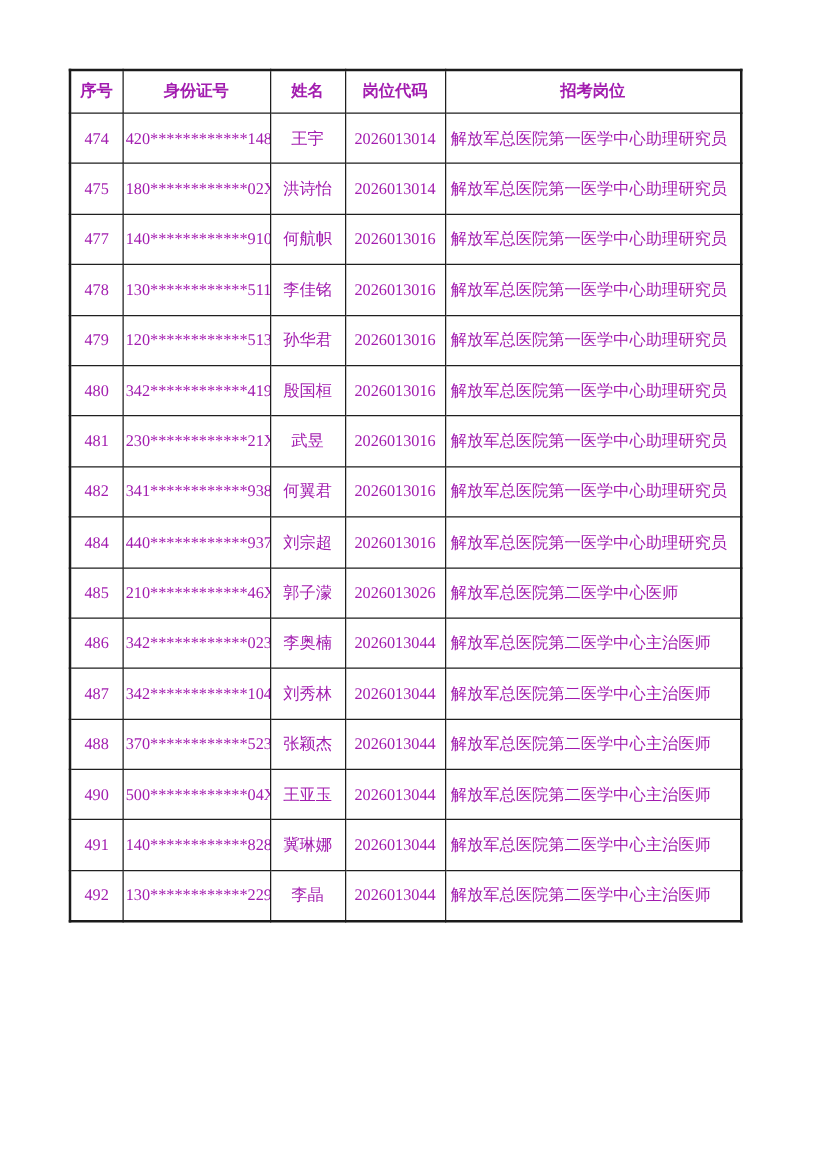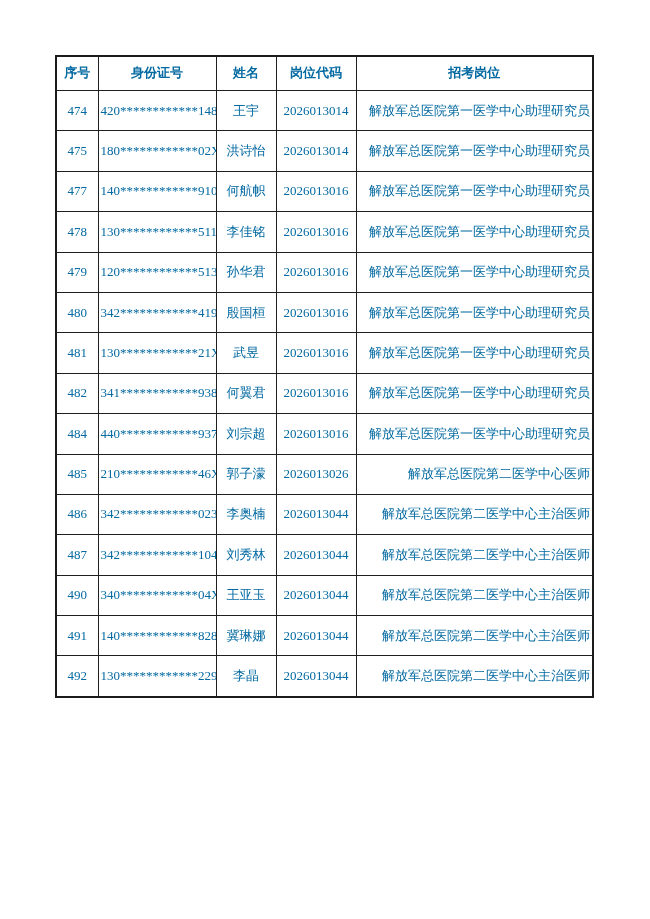--- a/index.html
+++ b/index.html
@@ -7,21 +7,21 @@
     padding: 0;
     background: #ffffff;
   }
   .page {
     position: relative;
     width: 650px;
     height: 919px;
     background: #ffffff;
     overflow: hidden;
     font-family: "Liberation Serif", "DejaVu Serif", serif;
-    color: #0369a1;
+    color: #a21caf;
   }
   table.roster {
     position: absolute;
     left: 55px;
     top: 55px;
     width: 537px;
     border-collapse: collapse;
     table-layout: fixed;
     border: 2px solid #1b1b1b;
   }
@@ -38,21 +38,21 @@
   }
   table.roster th {
     font-weight: bold;
     height: 31px;
   }
   table.roster td {
     font-weight: normal;
     height: 37.4px;
   }
   table.roster td.cell-job-title {
-    text-align: right;
+    text-align: left;
     padding-left: 4px;
     padding-right: 2px;
   }
   col.c-seq   { width: 42px; }
   col.c-id    { width: 118px; }
   col.c-name  { width: 60px; }
   col.c-code  { width: 80px; }
   col.c-title { width: 237px; }
 </style>
 </head>
@@ -114,21 +114,21 @@
         </tr>
         <tr>
           <td class="cell-seq">480</td>
           <td class="cell-id-number">342************419</td>
           <td class="cell-name">殷国桓</td>
           <td class="cell-job-code">2026013016</td>
           <td class="cell-job-title">解放军总医院第一医学中心助理研究员</td>
         </tr>
         <tr>
           <td class="cell-seq">481</td>
-          <td class="cell-id-number">130************21X</td>
+          <td class="cell-id-number">230************21X</td>
           <td class="cell-name">武昱</td>
           <td class="cell-job-code">2026013016</td>
           <td class="cell-job-title">解放军总医院第一医学中心助理研究员</td>
         </tr>
         <tr>
           <td class="cell-seq">482</td>
           <td class="cell-id-number">341************938</td>
           <td class="cell-name">何翼君</td>
           <td class="cell-job-code">2026013016</td>
           <td class="cell-job-title">解放军总医院第一医学中心助理研究员</td>
@@ -155,22 +155,29 @@
           <td class="cell-job-title">解放军总医院第二医学中心主治医师</td>
         </tr>
         <tr>
           <td class="cell-seq">487</td>
           <td class="cell-id-number">342************104</td>
           <td class="cell-name">刘秀林</td>
           <td class="cell-job-code">2026013044</td>
           <td class="cell-job-title">解放军总医院第二医学中心主治医师</td>
         </tr>
         <tr>
+          <td class="cell-seq">488</td>
+          <td class="cell-id-number">370************523</td>
+          <td class="cell-name">张颖杰</td>
+          <td class="cell-job-code">2026013044</td>
+          <td class="cell-job-title">解放军总医院第二医学中心主治医师</td>
+        </tr>
+        <tr>
           <td class="cell-seq">490</td>
-          <td class="cell-id-number">340************04X</td>
+          <td class="cell-id-number">500************04X</td>
           <td class="cell-name">王亚玉</td>
           <td class="cell-job-code">2026013044</td>
           <td class="cell-job-title">解放军总医院第二医学中心主治医师</td>
         </tr>
         <tr>
           <td class="cell-seq">491</td>
           <td class="cell-id-number">140************828</td>
           <td class="cell-name">冀琳娜</td>
           <td class="cell-job-code">2026013044</td>
           <td class="cell-job-title">解放军总医院第二医学中心主治医师</td>

